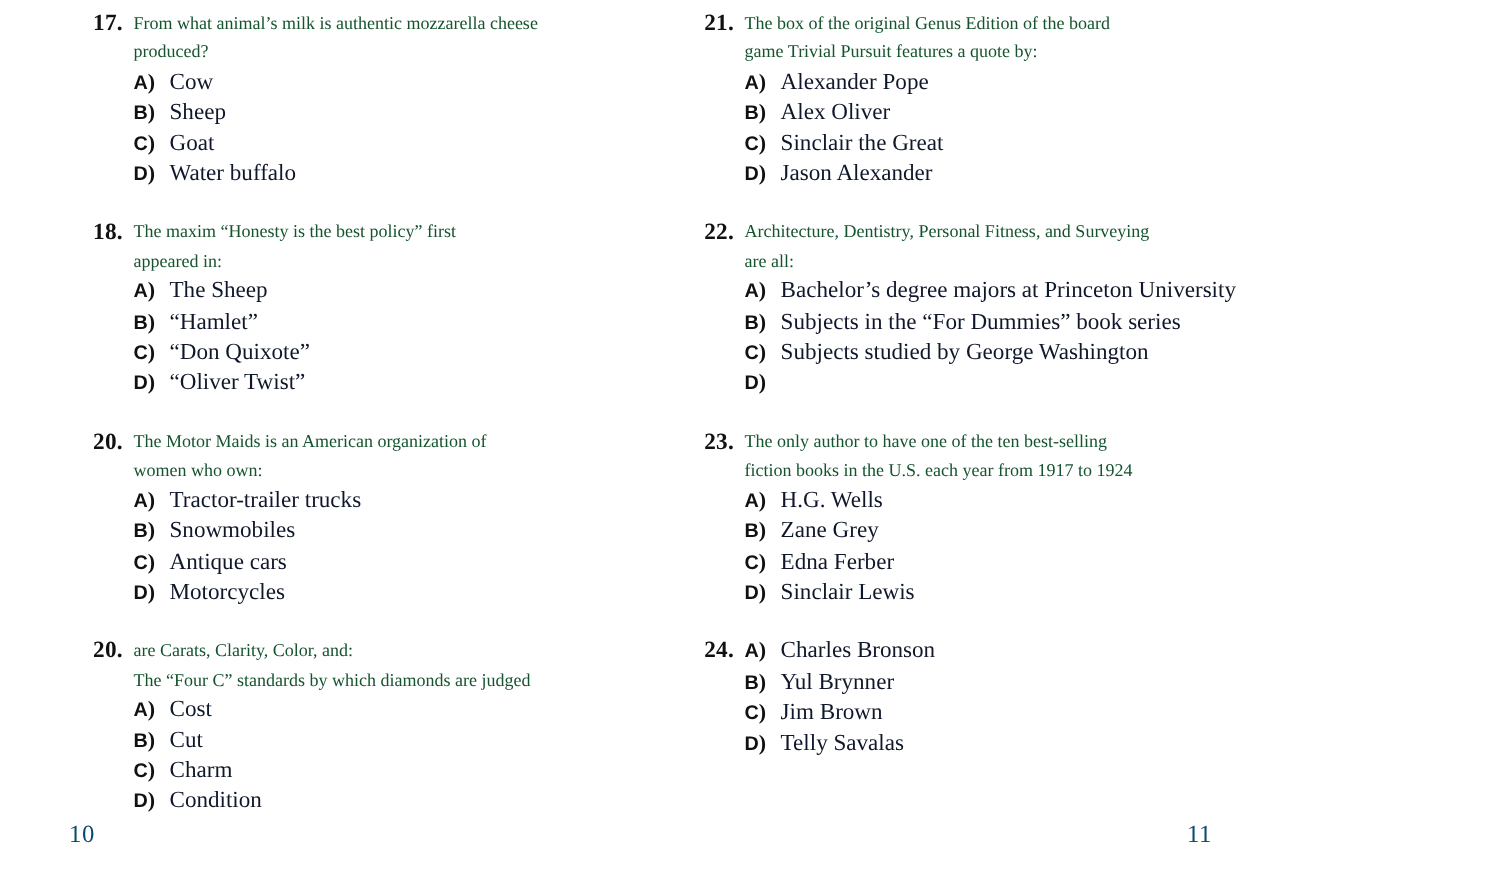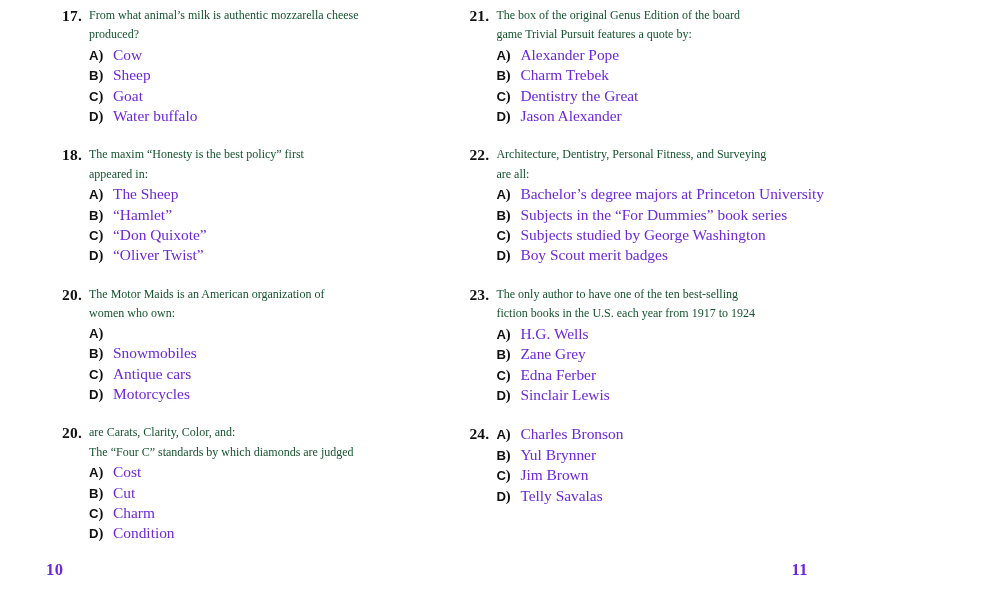--- a/index.html
+++ b/index.html
@@ -108,31 +108,31 @@
   .opt-letter .paren {
     font-family: "Liberation Serif", serif;
     font-weight: bold;
     font-size: 14.6px;
   }
 
   .opt-text {
     flex: 1 1 auto;
     font-family: "Liberation Serif", serif;
     font-size: 15.4px;
-    color: #6d28d9;
+    color: #0f172a;
     white-space: nowrap;
   }
 
   .folio {
     position: absolute;
-    bottom: 11px;
-    font-family: "Liberation Serif", serif;
-    font-weight: bold;
+    bottom: 25px;
+    font-family: "Liberation Serif", serif;
+    font-weight: normal;
     font-size: 16.5px;
-    color: #6d28d9;
+    color: #0c4a6e;
     letter-spacing: 0.4px;
   }
 
   .folio-left {
     left: 46px;
   }
 
   .folio-right {
     right: 20px;
   }
@@ -202,20 +202,21 @@
         <div class="question">
           <div class="q-number">20.</div>
           <div class="q-body">
             <div class="q-stem">
               <span class="stem-line">The Motor Maids is an American organization of</span>
               <span class="stem-line">women who own:</span>
             </div>
             <ul class="options">
               <li class="option">
                 <span class="opt-letter"><span>A</span><span class="paren">)</span></span>
+                <span class="opt-text">Tractor-trailer trucks</span>
               </li>
               <li class="option">
                 <span class="opt-letter"><span>B</span><span class="paren">)</span></span>
                 <span class="opt-text">Snowmobiles</span>
               </li>
               <li class="option">
                 <span class="opt-letter"><span>C</span><span class="paren">)</span></span>
                 <span class="opt-text">Antique cars</span>
               </li>
               <li class="option">
@@ -262,25 +263,25 @@
               <span class="stem-line">The box of the original Genus Edition of the board</span>
               <span class="stem-line">game Trivial Pursuit features a quote by:</span>
             </div>
             <ul class="options">
               <li class="option">
                 <span class="opt-letter"><span>A</span><span class="paren">)</span></span>
                 <span class="opt-text">Alexander Pope</span>
               </li>
               <li class="option">
                 <span class="opt-letter"><span>B</span><span class="paren">)</span></span>
-                <span class="opt-text">Charm Trebek</span>
-              </li>
-              <li class="option">
-                <span class="opt-letter"><span>C</span><span class="paren">)</span></span>
-                <span class="opt-text">Dentistry the Great</span>
+                <span class="opt-text">Alex Oliver</span>
+              </li>
+              <li class="option">
+                <span class="opt-letter"><span>C</span><span class="paren">)</span></span>
+                <span class="opt-text">Sinclair the Great</span>
               </li>
               <li class="option">
                 <span class="opt-letter"><span>D</span><span class="paren">)</span></span>
                 <span class="opt-text">Jason Alexander</span>
               </li>
             </ul>
           </div>
         </div>
         <div class="question">
           <div class="q-number">22.</div>
@@ -297,21 +298,20 @@
               <li class="option">
                 <span class="opt-letter"><span>B</span><span class="paren">)</span></span>
                 <span class="opt-text">Subjects in the “For Dummies” book series</span>
               </li>
               <li class="option">
                 <span class="opt-letter"><span>C</span><span class="paren">)</span></span>
                 <span class="opt-text">Subjects studied by George Washington</span>
               </li>
               <li class="option">
                 <span class="opt-letter"><span>D</span><span class="paren">)</span></span>
-                <span class="opt-text">Boy Scout merit badges</span>
               </li>
             </ul>
           </div>
         </div>
         <div class="question">
           <div class="q-number">23.</div>
           <div class="q-body">
             <div class="q-stem">
               <span class="stem-line">The only author to have one of the ten best-selling</span>
               <span class="stem-line">fiction books in the U.S. each year from 1917 to 1924</span>

